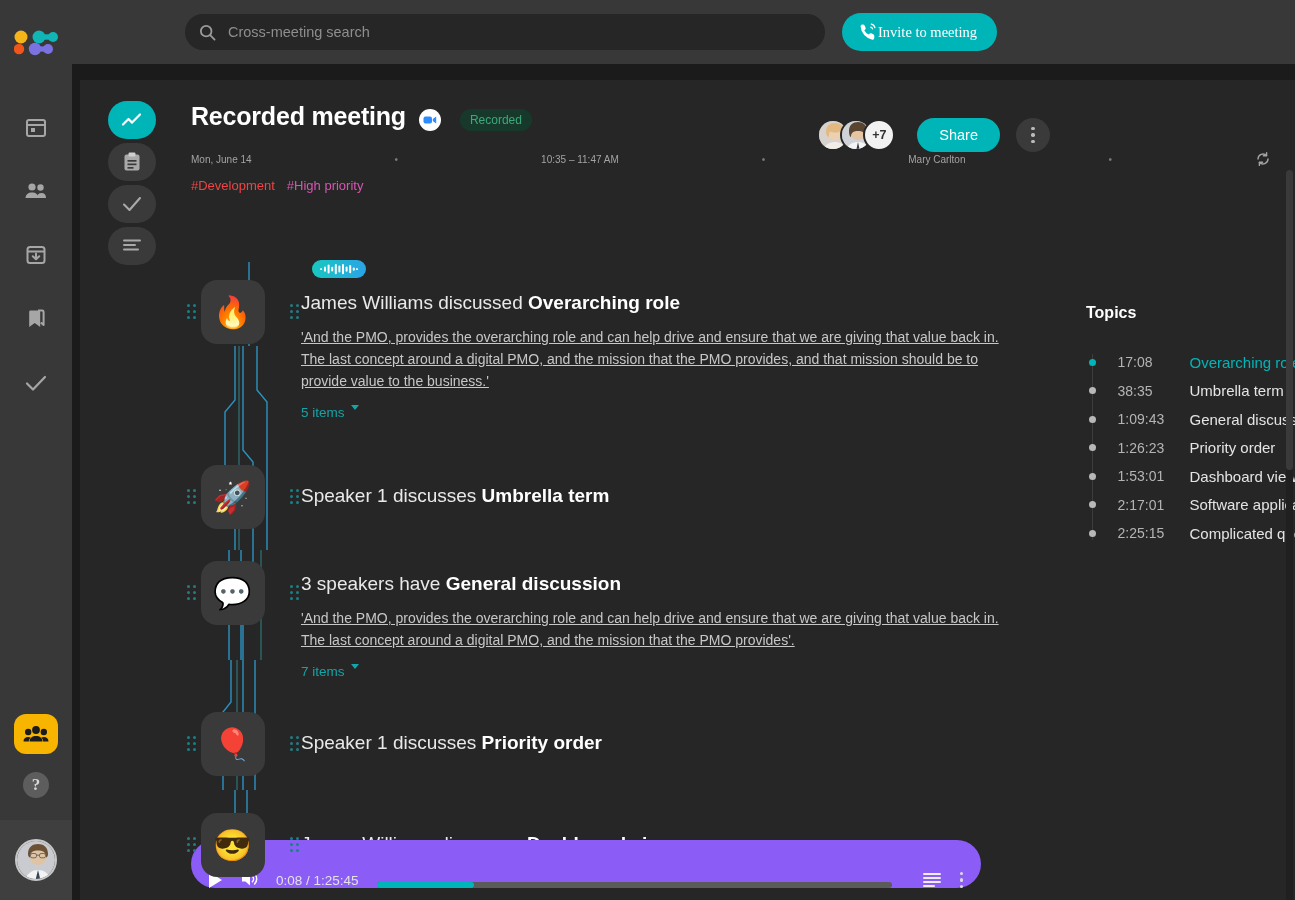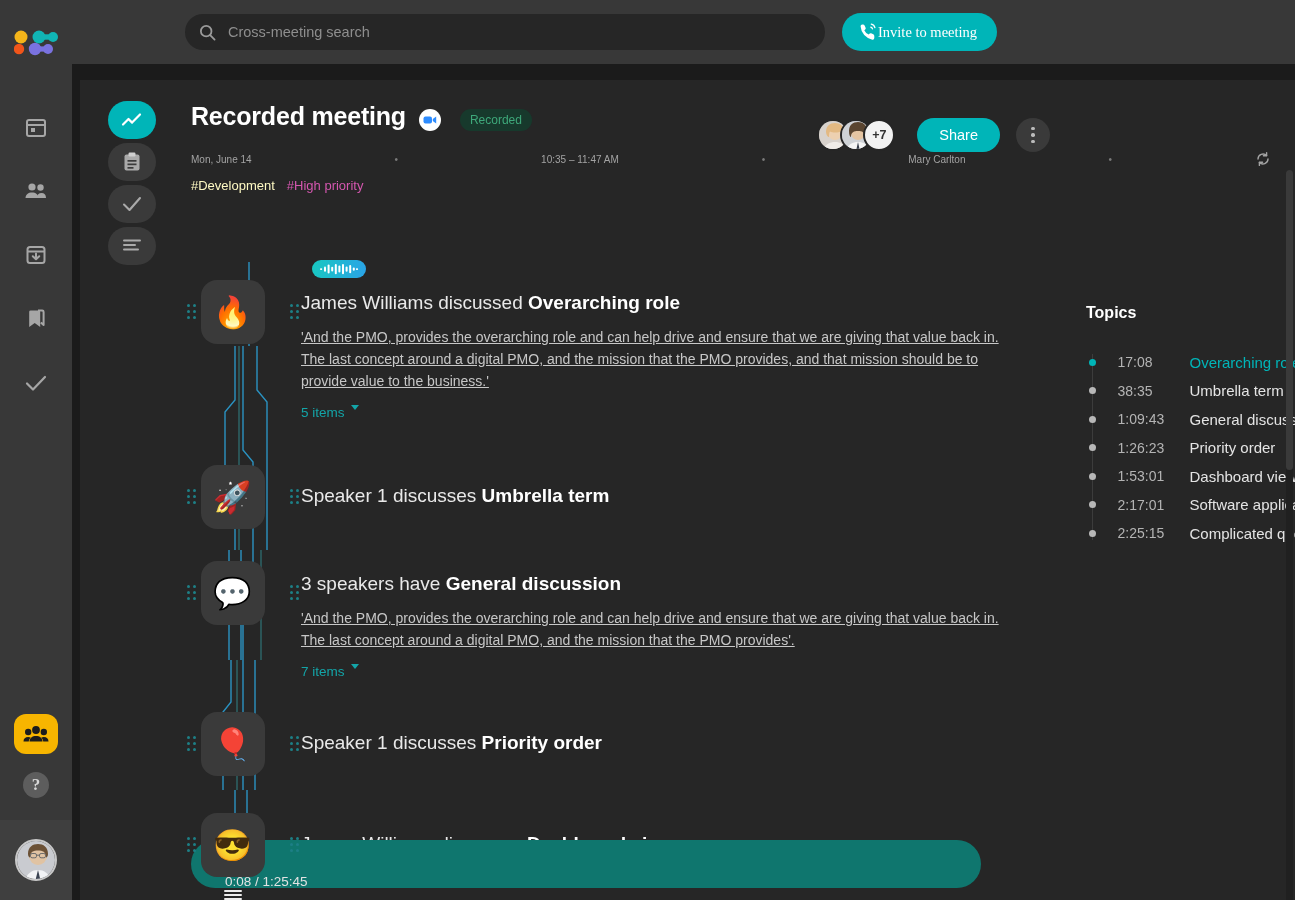--- a/index.html
+++ b/index.html
@@ -102,21 +102,21 @@
   #rec-badge {
     margin-left: 19px; background: #17392c; color: #3ea87a;
     font-size: 12px; padding: 4px 10px; border-radius: 11px;
   }
   #meta-row {
     margin-top: 20px; font-size: 10px; color: #a3a3a3;
     display: flex; align-items: center; gap: 8px; justify-content: space-between;
   }
   .dot-sep { color: #7a7a7a; }
   #tags-row { margin-top: 11px; font-size: 13px; display: flex; gap: 12px; }
-  #tags-row .t1 { color: #fef9c3; cursor: pointer; }
+  #tags-row .t1 { color: #ef4444; cursor: pointer; }
   #tags-row .t2 { color: #d557b0; cursor: pointer; }
 
   
   #hright { position: absolute; right: 245px; top: 38px; display: flex; align-items: center; }
   .av {
     width: 32px; height: 32px; border-radius: 50%; border: 2px solid #262626;
     overflow: hidden; margin-left: -9px; background: #8a8a8a;
   }
   .av:first-child { margin-left: 0; }
   #plus7 {
@@ -177,21 +177,21 @@
   }
   .topic .tdot { width: 7px; height: 7px; border-radius: 50%; background: #b8b8b8; flex: 0 0 7px; margin-left: 2.5px; z-index: 2; }
   .topic.active .tdot { background: #00b5b8; }
   .topic .ttime { width: 72px; margin-left: 22px; font-size: 14px; color: #b4b4b4; }
   .topic .tname { font-size: 15px; color: #e4e4e4; }
   .topic.active .tname { color: #00b5b8; }
 
   
   #player {
     position: absolute; left: 111px; bottom: 12px; width: 790px; height: 48px;
-    background: #0f766e; border-radius: 24px; display: flex; align-items: flex-start; padding: 0 18px; flex-direction: column;
+    background: #8b5cf6; border-radius: 24px; display: flex; align-items: flex-end; padding: 0 18px;
   }
   #play-btn { width: 0; height: 0; border-left: 13px solid #fff; border-top: 8px solid transparent; border-bottom: 8px solid transparent; cursor: pointer; margin-right: 4px; }
   .pl-icon { margin-left: 14px; cursor: pointer; display: flex; align-items: center; }
   #ptime { margin-left: 16px; font-size: 13.5px; color: #e2e2e2; white-space: nowrap; }
   #pbar { flex: 1; height: 6px; background: #5b5b5b; border-radius: 3px; margin: 0 16px 0 18px; position: relative; cursor: pointer; }
   #pfill { position: absolute; left: 0; top: 0; height: 6px; border-radius: 3px; background: #00b5b8; width: 19%; }
   #pmore { display: flex; flex-direction: column; align-items: center; gap: 3px; cursor: pointer; margin-left: 18px; }
   #pmore i { width: 3.5px; height: 3.5px; border-radius: 50%; background: #ddd; display: block; }
 
   

